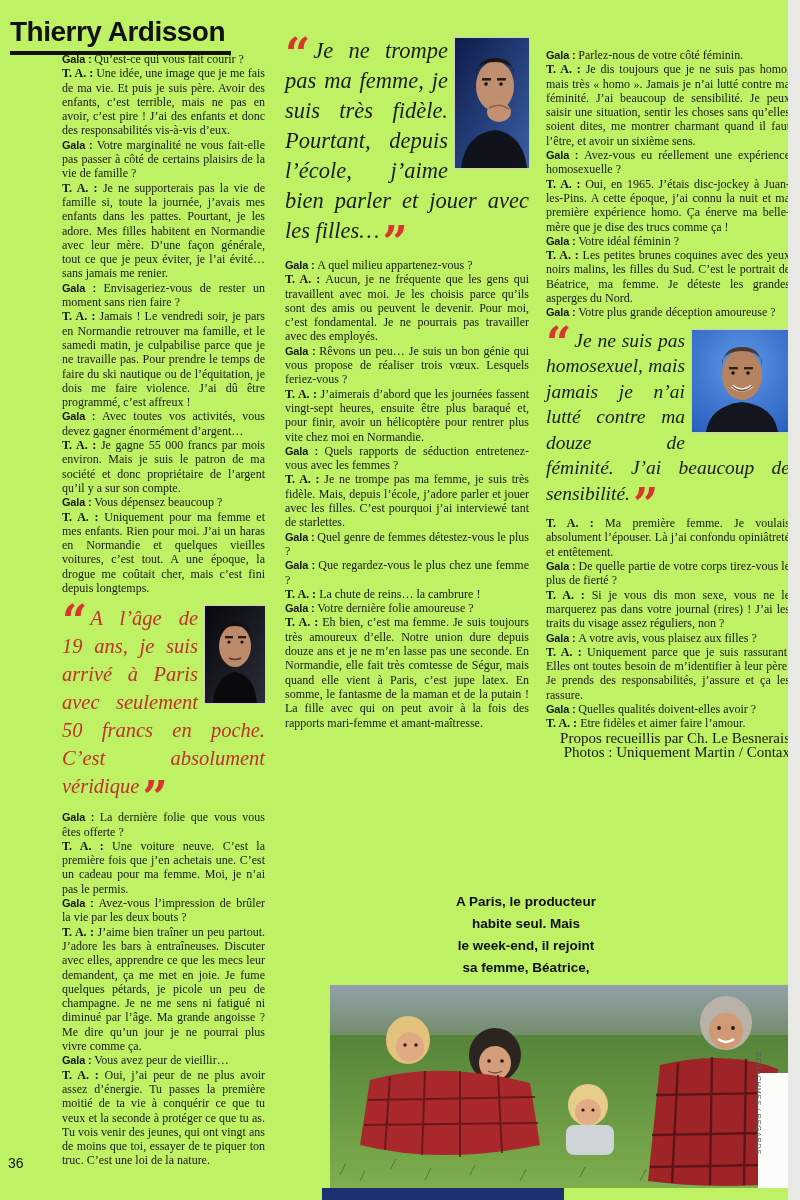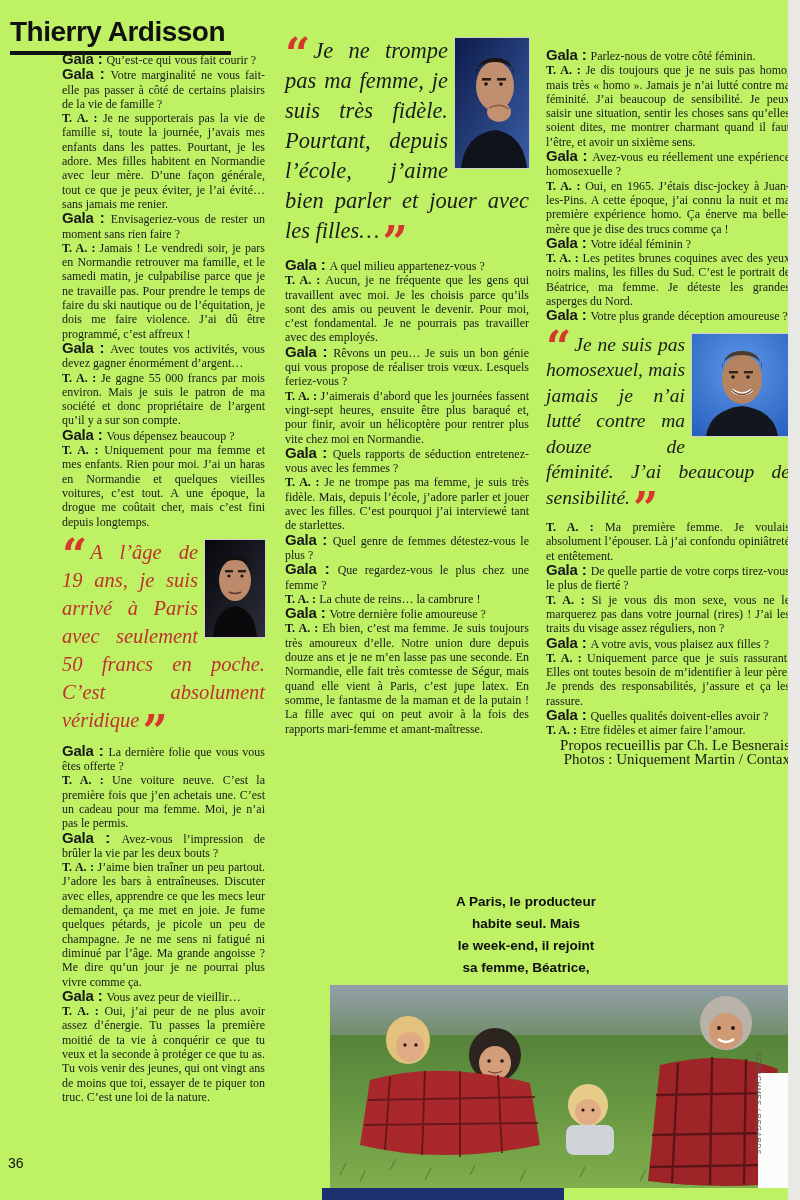--- a/index.html
+++ b/index.html
@@ -9,21 +9,21 @@
   .title{position:absolute;left:10px;top:16px;margin:0;
          font-family:"Liberation Sans",sans-serif;font-weight:bold;font-size:28px;
          letter-spacing:-0.5px;color:#111;border-bottom:4px solid #111;padding:0 6px 3px 0;}
   
   .col{position:absolute;font-size:12px;line-height:14.3px;}
   .col1{left:62px;top:52px;width:203px;}
   .col2{left:285px;top:36px;width:244px;}
   .col3{left:546px;top:48px;width:244px;}
   .qa{margin:0;text-align:justify;}
   .spk{font-weight:bold;}
-  .spk.g{font-family:"Liberation Sans",sans-serif;font-size:15px;letter-spacing:-0.2px;}
+  .spk.g{font-family:"Liberation Sans",sans-serif;font-size:11px;letter-spacing:-0.2px;}
   .spk.t{font-family:"Liberation Serif",serif;}
   .qa.credit{text-align:right;font-size:15px;}
   
   .pullquote{position:relative;font-style:italic;text-align:justify;}
   .pq1{margin:9px 0 10px 0;font-size:20.5px;line-height:28px;color:#bf312d;}
   .pq2{margin:0 0 12px 0;font-size:22.5px;line-height:30px;color:#1c1c1c;}
   .pq3{margin:8px 0 10px 0;font-size:19.5px;line-height:25.5px;color:#1c1c1c;}
   .qmark{font-family:"DejaVu Serif",serif;font-style:normal;font-weight:bold;color:#d8372f;line-height:0;}
   .qmark.open{font-size:44px;vertical-align:-12px;margin-right:3px;}
   .qmark.close{font-size:44px;vertical-align:-20px;margin-left:3px;}
@@ -49,20 +49,21 @@
 </head>
 <body>
 
 <div class="page">
 
   <h1 class="title">Thierry Ardisson</h1>
 
   <div class="col col1">
     <div>
         <p class="qa"><b class="spk g">Gala : </b>Qu’est-ce qui vous fait courir ?</p>
+        <p class="qa"><b class="spk t">T. A. : </b>Une idée, une image que je me fais de ma vie. Et puis je suis père. Avoir des enfants, c’est terrible, mais ne pas en avoir, c’est pire ! J’ai des enfants et donc des responsabilités vis-à-vis d’eux.</p>
         <p class="qa"><b class="spk g">Gala : </b>Votre marginalité ne vous fait-elle pas passer à côté de certains plaisirs de la vie de famille ?</p>
         <p class="qa"><b class="spk t">T. A. : </b>Je ne supporterais pas la vie de famille si, toute la journée, j’avais mes enfants dans les pattes. Pourtant, je les adore. Mes filles habitent en Normandie avec leur mère. D’une façon générale, tout ce que je peux éviter, je l’ai évité… sans jamais me renier.</p>
         <p class="qa"><b class="spk g">Gala : </b>Envisageriez-vous de rester un moment sans rien faire ?</p>
         <p class="qa"><b class="spk t">T. A. : </b>Jamais ! Le vendredi soir, je pars en Normandie retrouver ma famille, et le samedi matin, je culpabilise parce que je ne travaille pas. Pour prendre le temps de faire du ski nautique ou de l’équitation, je dois me faire violence. J’ai dû être programmé, c’est affreux !</p>
         <p class="qa"><b class="spk g">Gala : </b>Avec toutes vos activités, vous devez gagner énormément d’argent…</p>
         <p class="qa"><b class="spk t">T. A. : </b>Je gagne 55 000 francs par mois environ. Mais je suis le patron de ma société et donc propriétaire de l’argent qu’il y a sur son compte.</p>
         <p class="qa"><b class="spk g">Gala : </b>Vous dépensez beaucoup ?</p>
         <p class="qa"><b class="spk t">T. A. : </b>Uniquement pour ma femme et mes enfants. Rien pour moi. J’ai un haras en Normandie et quelques vieilles voitures, c’est tout. A une époque, la drogue me coûtait cher, mais c’est fini depuis longtemps.</p>
       </div>
 

